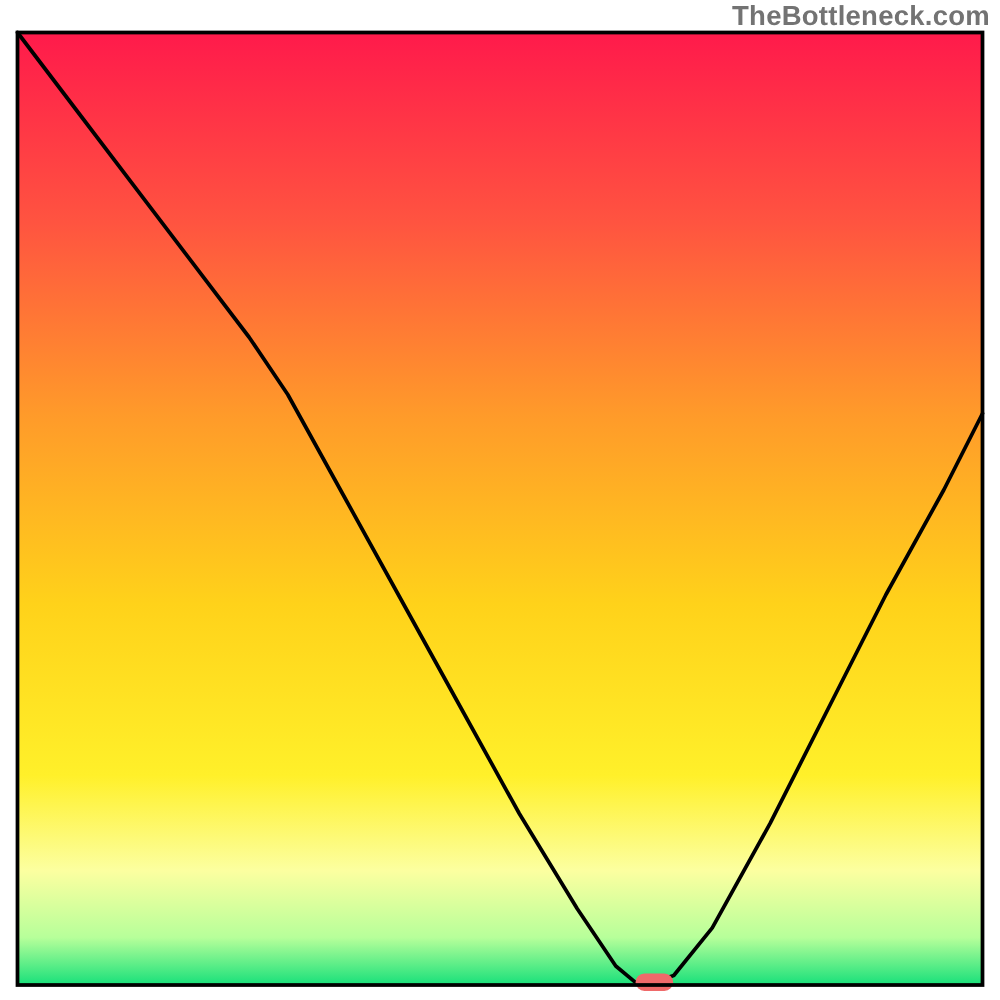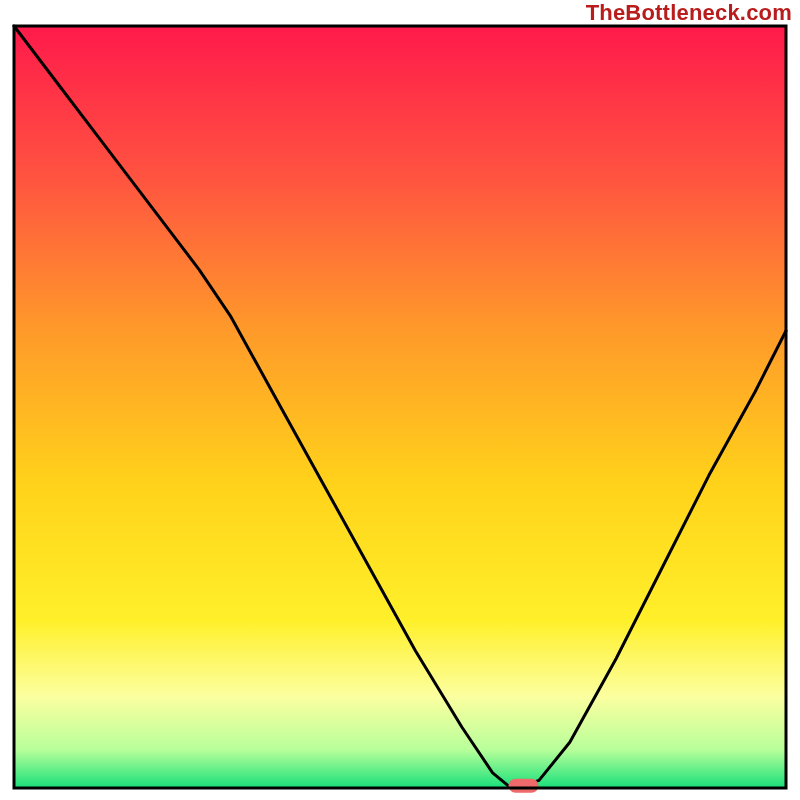--- a/index.html
+++ b/index.html
@@ -14,21 +14,21 @@
     position: relative;
     width: 800px;
     height: 800px;
   }
   .watermark {
     position: absolute;
     top: 0px;
     right: 8px;
     font-size: 22px;
     font-weight: 600;
-    color: #b91c1c;
+    color: #737373;
     letter-spacing: 0.2px;
   }
   svg {
     display: block;
   }
 </style>
 </head>
 <body>
 
 <div class="wrap">

